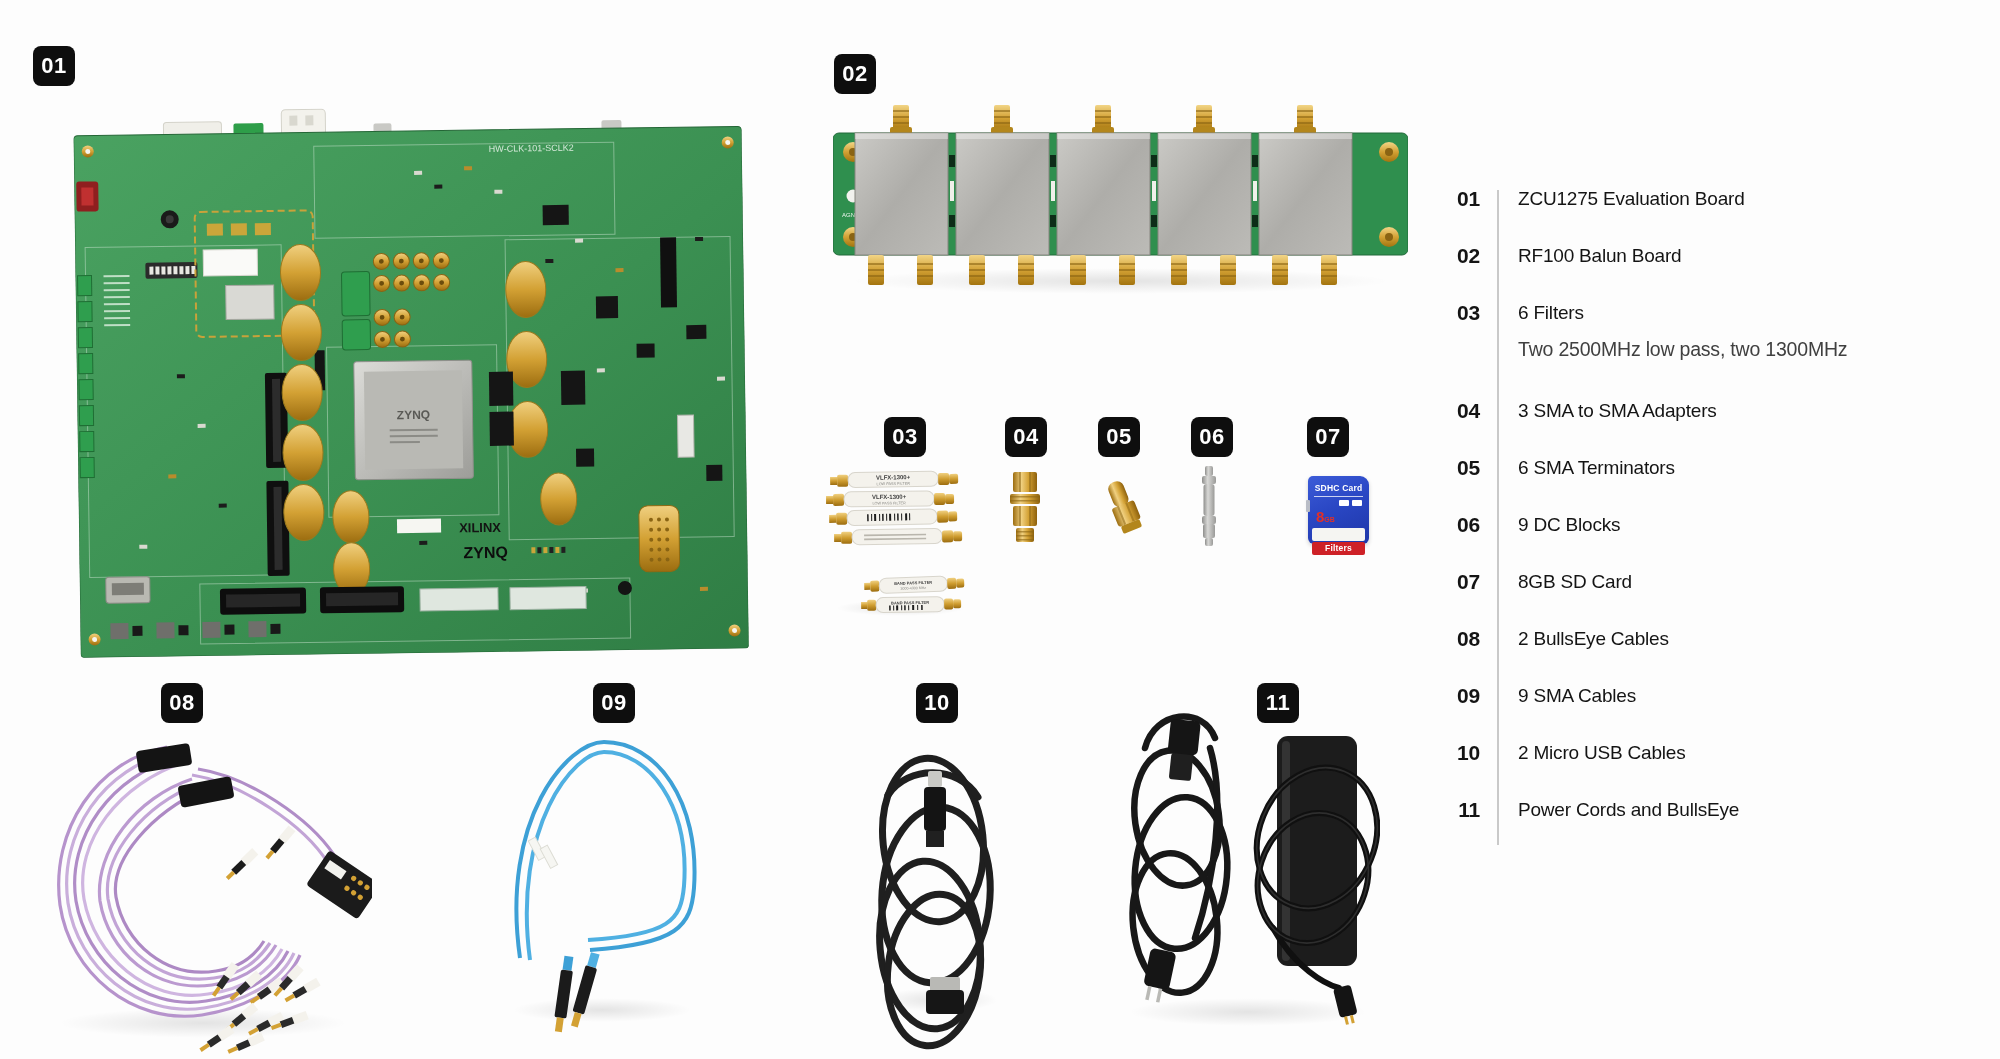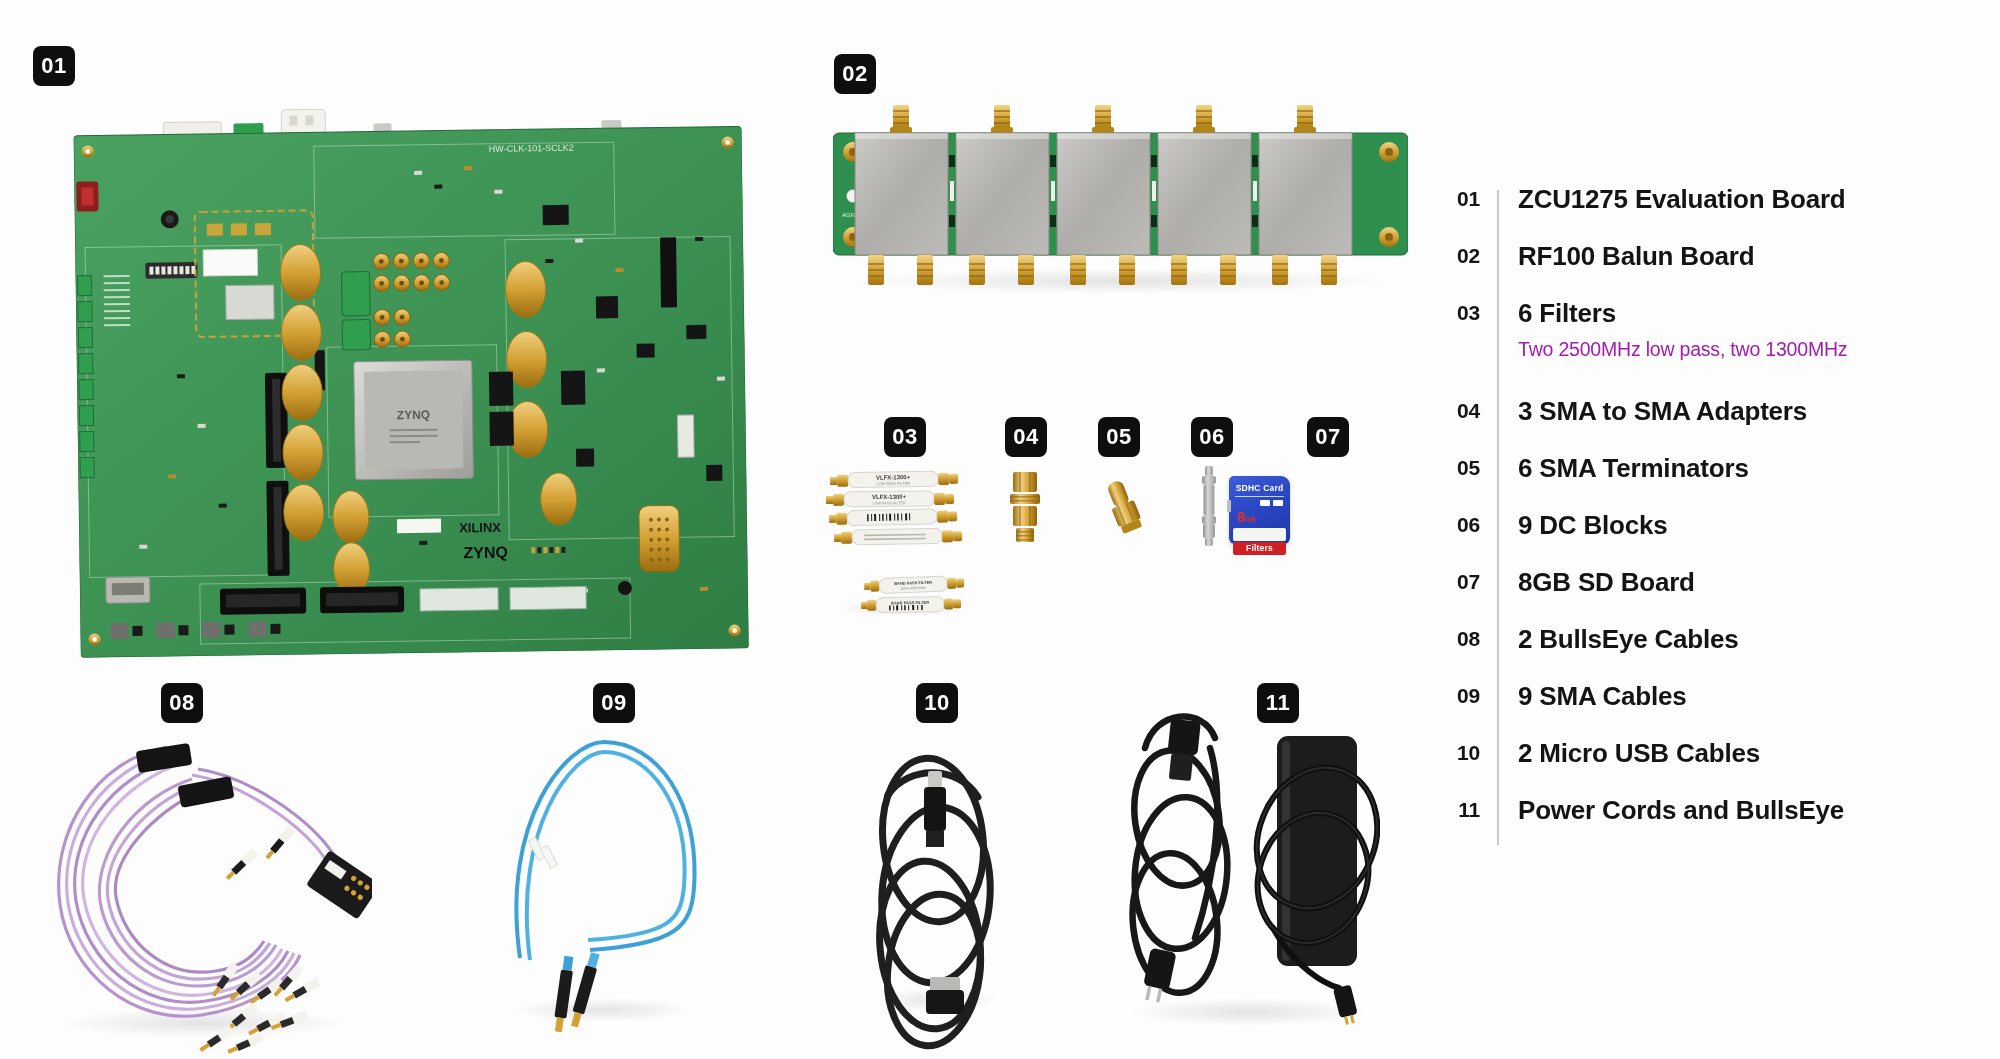--- a/index.html
+++ b/index.html
@@ -14,39 +14,39 @@
   #tag-05{left:1098px;top:417px;}#tag-06{left:1191px;top:417px;}
   #tag-07{left:1307px;top:417px;}#tag-08{left:161px;top:683px;}
   #tag-09{left:593px;top:683px;} #tag-10{left:916px;top:683px;}
   #tag-11{left:1257px;top:683px;}
 
   
   #legend{position:absolute;left:1440px;top:188px;width:560px;color:#141414;}
   .leg-row{display:flex;margin-bottom:35px;}
   .leg-num{width:40px;text-align:right;font-weight:700;font-size:21px;line-height:22px;letter-spacing:-.2px;flex:none;}
   .leg-body{margin-left:38px;}
-  .leg-label{font-weight:700;font-size:26px;line-height:22px;letter-spacing:-.2px;white-space:nowrap;}
-  .leg-desc{margin-top:9px;font-weight:400;font-size:19.5px;line-height:32px;color:#a21caf;letter-spacing:-.2px;white-space:nowrap;}
+  .leg-label{font-weight:400;font-size:19px;line-height:22px;letter-spacing:-.2px;white-space:nowrap;}
+  .leg-desc{margin-top:9px;font-weight:400;font-size:19.5px;line-height:32px;color:#404040;letter-spacing:-.2px;white-space:nowrap;}
   #legend-divider{position:absolute;left:1497px;top:190px;width:2px;height:655px;background:#c9c9c9;}
 
   
   .fig{position:absolute;}
   #fig-board{left:77px;top:107px;transform:rotate(-0.8deg);}
   #fig-balun{left:833px;top:97px;}
   #fig-filters{left:826px;top:461px;}
   #fig-adapter{left:1008px;top:470px;}
   #fig-terminator{left:1100px;top:478px;}
   #fig-dcblock{left:1196px;top:466px;}
   #fig-bullseye{left:42px;top:735px;}
   #fig-smacables{left:498px;top:728px;}
   #fig-usb{left:868px;top:735px;}
   #fig-power{left:1115px;top:688px;}
 
   
-  #fig-sdcard{left:1229px;top:476px;width:61px;height:68px;
+  #fig-sdcard{left:1308px;top:476px;width:61px;height:68px;
       background:linear-gradient(155deg,#3c5cd8 0%,#2a47c4 45%,#1e36a8 100%);
       border-radius:5px 9px 6px 6px;box-shadow:0 2px 4px rgba(0,0,0,.18);}
   .sd-type{color:#fff;font-size:8.5px;font-weight:700;text-align:center;margin-top:7px;letter-spacing:.2px;}
   .sd-rule{height:1px;background:rgba(255,255,255,.75);margin:3px 6px 0 6px;}
   .sd-logos{display:flex;justify-content:flex-end;gap:3px;margin:3px 7px 0 0;}
   .sd-logos span{display:block;width:10px;height:6px;background:#fff;border-radius:1px;}
   .sd-cap{color:#e23027;font-size:15px;font-weight:700;margin:0 0 0 8px;line-height:14px;display:inline-block;}
   .sd-cap-unit{color:#e23027;font-size:7px;font-weight:700;vertical-align:baseline;}
   .sd-stripe{position:absolute;left:4px;top:52px;width:53px;height:13px;background:#f5f5f2;border-radius:2px;}
   .sd-brand{position:absolute;left:4px;top:66px;width:53px;height:13px;background:#ce2127;border-radius:2px;
@@ -855,21 +855,21 @@
     </div>
     <div class="leg-row">
       <span class="leg-num">06</span>
       <div class="leg-body">
           <div class="leg-label">9 DC Blocks</div>
         </div>
     </div>
     <div class="leg-row">
       <span class="leg-num">07</span>
       <div class="leg-body">
-          <div class="leg-label">8GB SD Board</div>
+          <div class="leg-label">8GB SD Card</div>
         </div>
     </div>
     <div class="leg-row">
       <span class="leg-num">08</span>
       <div class="leg-body">
           <div class="leg-label">2 BullsEye Cables</div>
         </div>
     </div>
     <div class="leg-row">
       <span class="leg-num">09</span>

